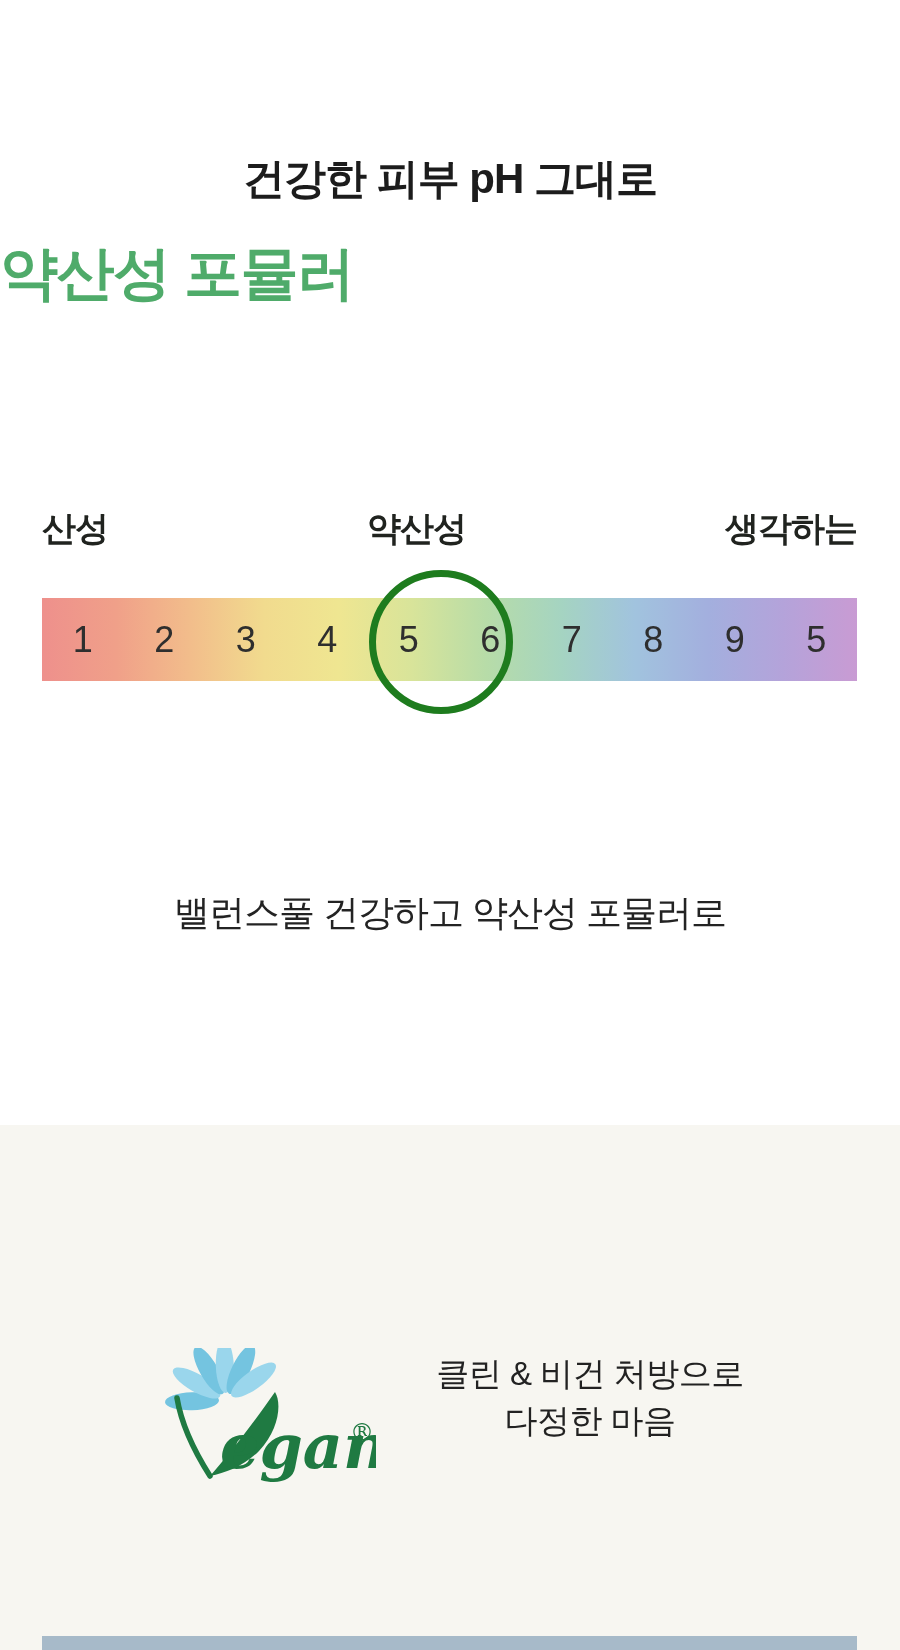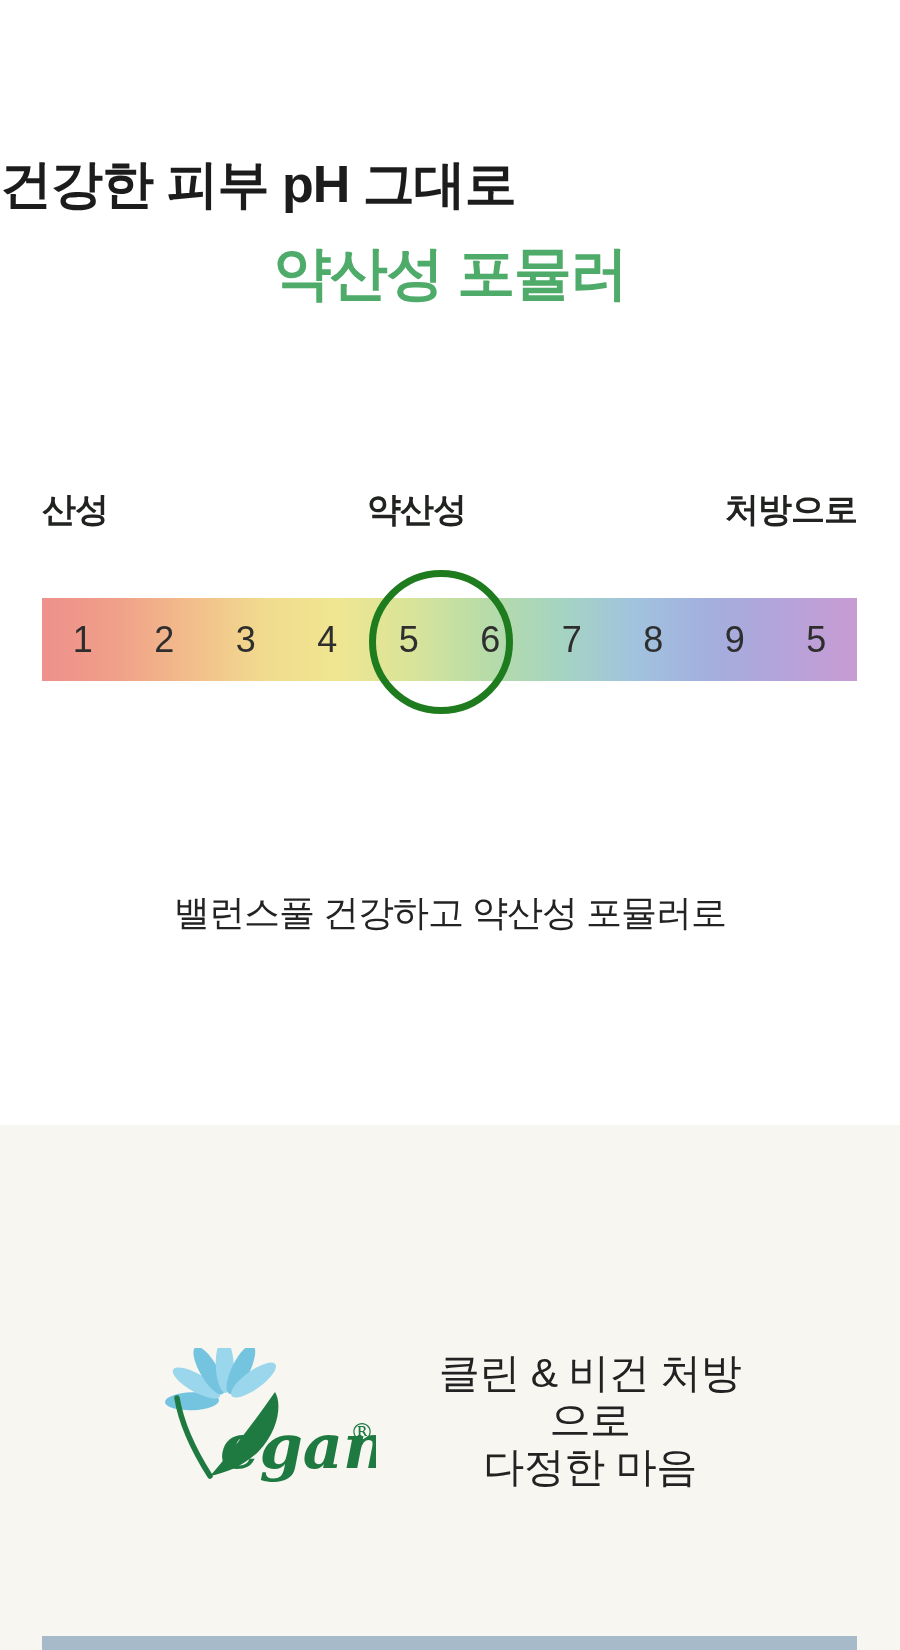--- a/index.html
+++ b/index.html
@@ -8,39 +8,38 @@
     width: 900px;
     height: 1650px;
     background: #ffffff;
     overflow: hidden;
     font-family: "Liberation Sans", "DejaVu Sans", sans-serif;
     color: #1c1c1c;
   }
   .subtitle {
     position: absolute;
     top: 156px; left: 0; right: 0;
-    text-align: left;
-    font-size: 52px;
+    text-align: center;
+    font-size: 42px;
     font-weight: 600;
     letter-spacing: -1px;
     color: #1c1c1c;
     line-height: 1.1;
   }
   .title {
     position: absolute;
     top: 241px; left: 0; right: 0;
-    text-align: center;
     font-size: 58px;
     font-weight: 800;
     letter-spacing: -1.5px;
     line-height: 1.1;
   }
   .scale-labels {
     position: absolute;
-    top: 489px; left: 42px; width: 815px;
+    top: 508px; left: 42px; width: 815px;
     display: flex;
     justify-content: space-between;
     align-items: center;
     font-size: 34px;
     font-weight: 700;
     letter-spacing: -1px;
     color: #20231f;
     line-height: 40px;
   }
   .ph-bar {
@@ -86,21 +85,21 @@
   .vegan-logo {
     position: absolute;
     left: 146px; top: 1348px;
     width: 230px; height: 150px;
   }
   .vegan-text {
     position: absolute;
     left: 420px; top: 1350px;
     width: 340px;
     text-align: center;
-    font-size: 41px;
+    font-size: 33px;
     font-weight: 500;
     letter-spacing: -0.5px;
     line-height: 47px;
     color: #222222;
   }
   .vegan-text p { margin: 0; }
   .footer-strip {
     position: absolute;
     left: 42px; top: 1636px;
     width: 815px; height: 14px;
@@ -111,21 +110,21 @@
 <body>
 
 <div class="page">
 
   <div class="subtitle">건강한 피부 pH 그대로</div>
   <div class="title" style="color: rgb(79, 171, 106);">약산성 포뮬러</div>
 
   <div class="scale-labels">
     <span>산성</span>
     <span>약산성</span>
-    <span>처방으로</span>
+    <span>생각하는</span>
   </div>
 
   <div class="ph-bar" style="background: linear-gradient(90deg, rgb(238, 144, 140), rgb(240, 160, 137), rgb(242, 189, 139), rgb(241, 219, 142), rgb(239, 230, 145), rgb(216, 228, 154), rgb(183, 220, 168), rgb(165, 212, 193), rgb(161, 195, 222), rgb(163, 175, 222), rgb(180, 163, 218), rgb(201, 155, 211));">
     <div class="ph-cell">1</div>
     <div class="ph-cell">2</div>
     <div class="ph-cell">3</div>
     <div class="ph-cell">4</div>
     <div class="ph-cell">5</div>
     <div class="ph-cell">6</div>
     <div class="ph-cell">7</div>

